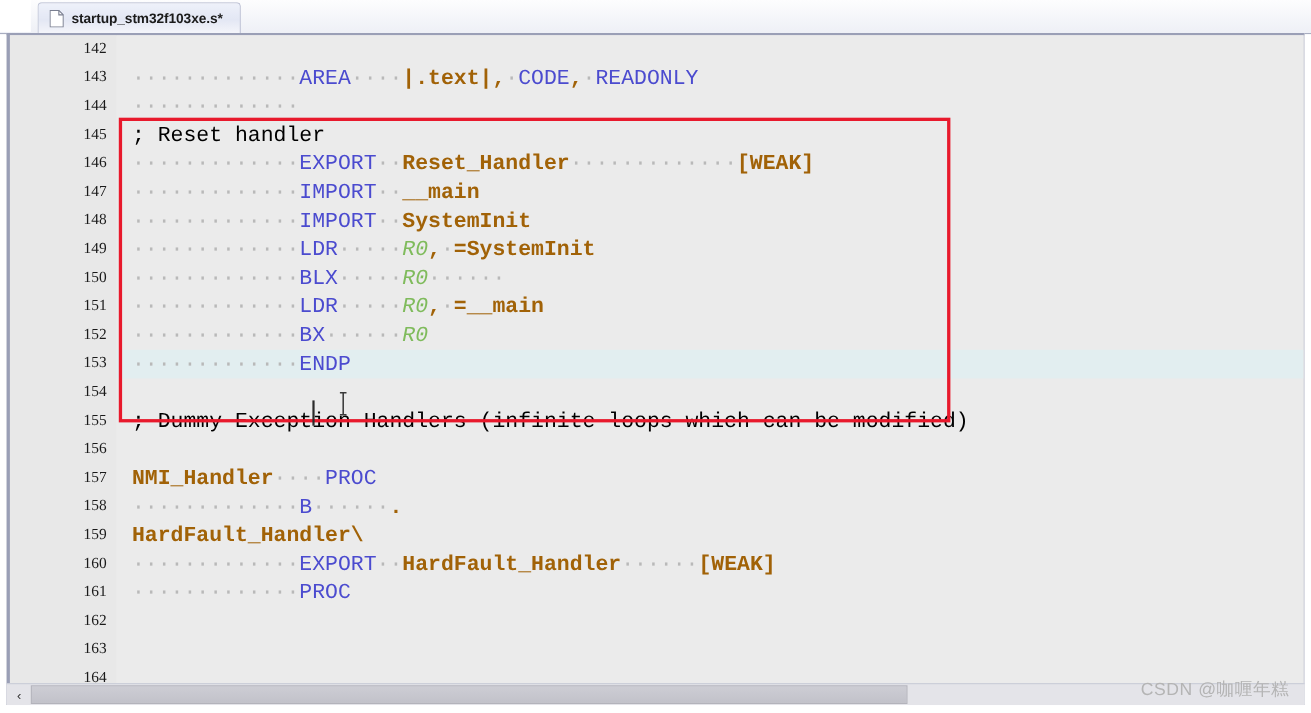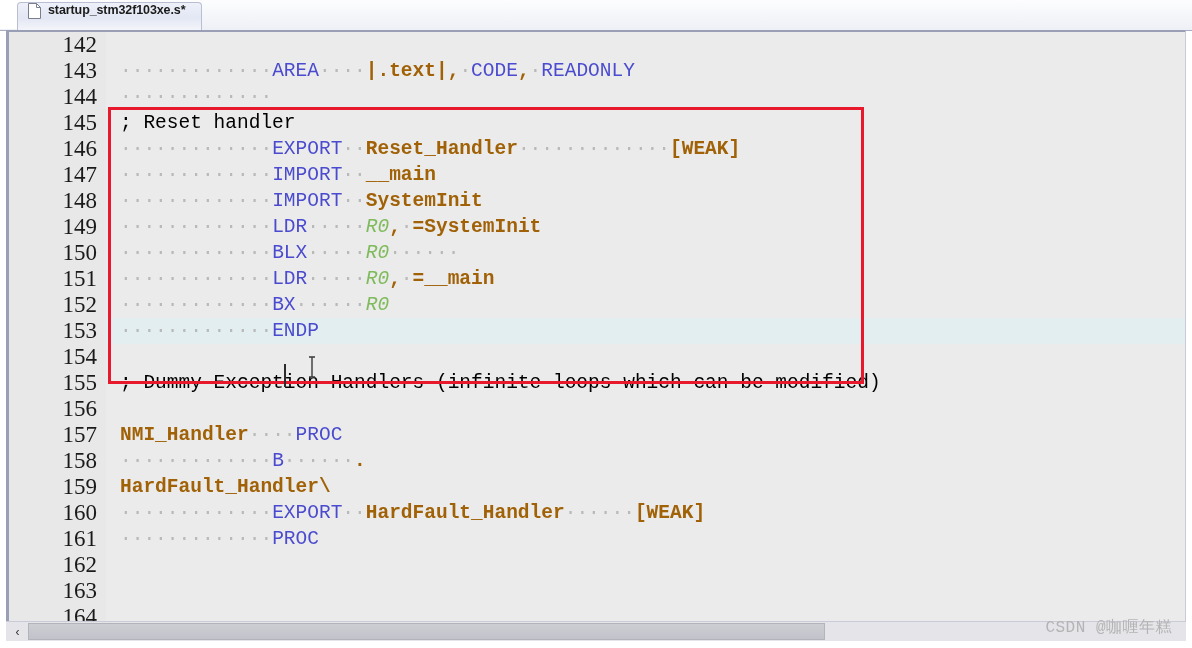--- a/index.html
+++ b/index.html
@@ -34,25 +34,26 @@
   }
   #tabstrip:before {
     content: "";
     position: absolute;
     left: 0; top: 0;
     width: 28px; height: 29px;
     background: #ffffff;
   }
   #tab-file {
     position: absolute;
-    left: 17px;
+    left: 34px;
     top: 2px;
     height: 28px;
     padding: 0 16px 0 10px;
     display: flex;
+    align-items: center;
     gap: 7px;
     background: linear-gradient(#eef1fa, #e3e7f4 55%, #f4f5fa);
     border: 1px solid #b9bed2;
     border-bottom: none;
     border-radius: 4px 4px 0 0;
     box-sizing: border-box;
   }
   #tab-file .doc-icon {
     width: 13px;
     height: 16px;
@@ -93,21 +94,21 @@
     width: 97px;
     height: 100%;
     background: #e8e8e8;
   }
   #gutter .ln {
     height: 26px;
     line-height: 26px;
     text-align: right;
     padding-right: 9px;
     font-family: "Liberation Serif", serif;
-    font-size: 23px;
+    font-size: 14px;
     color: #1a1a1a;
     box-sizing: border-box;
   }
 
   
   #code {
     position: absolute;
     left: 97px;
     top: 0;
     right: 0;
@@ -207,21 +208,21 @@
     left: 0;
     bottom: 0;
     width: 1192px;
     height: 7px;
     background: #ffffff;
   }
   #watermark {
     position: absolute;
     right: 20px;
     bottom: 10px;
-    font-family: Liberation Mono, monospace;
+    font-family: Liberation Sans, sans-serif;
     font-size: 16px;
     color: #b4b4b4;
     letter-spacing: 0.5px;
     white-space: nowrap;
   }
 </style>
 </head>
 <body>
 
 <div id="window">

